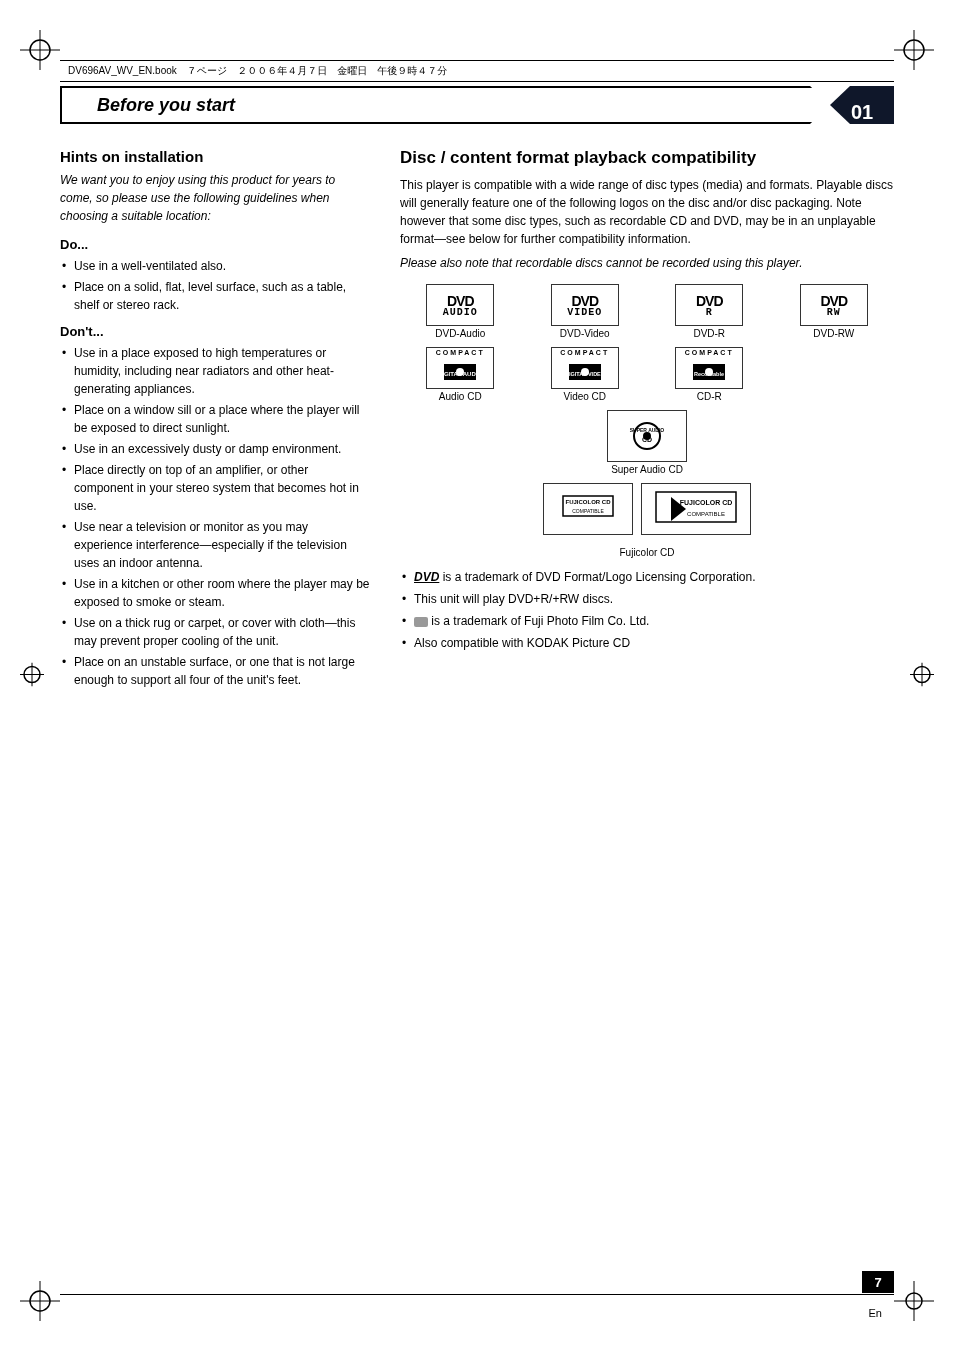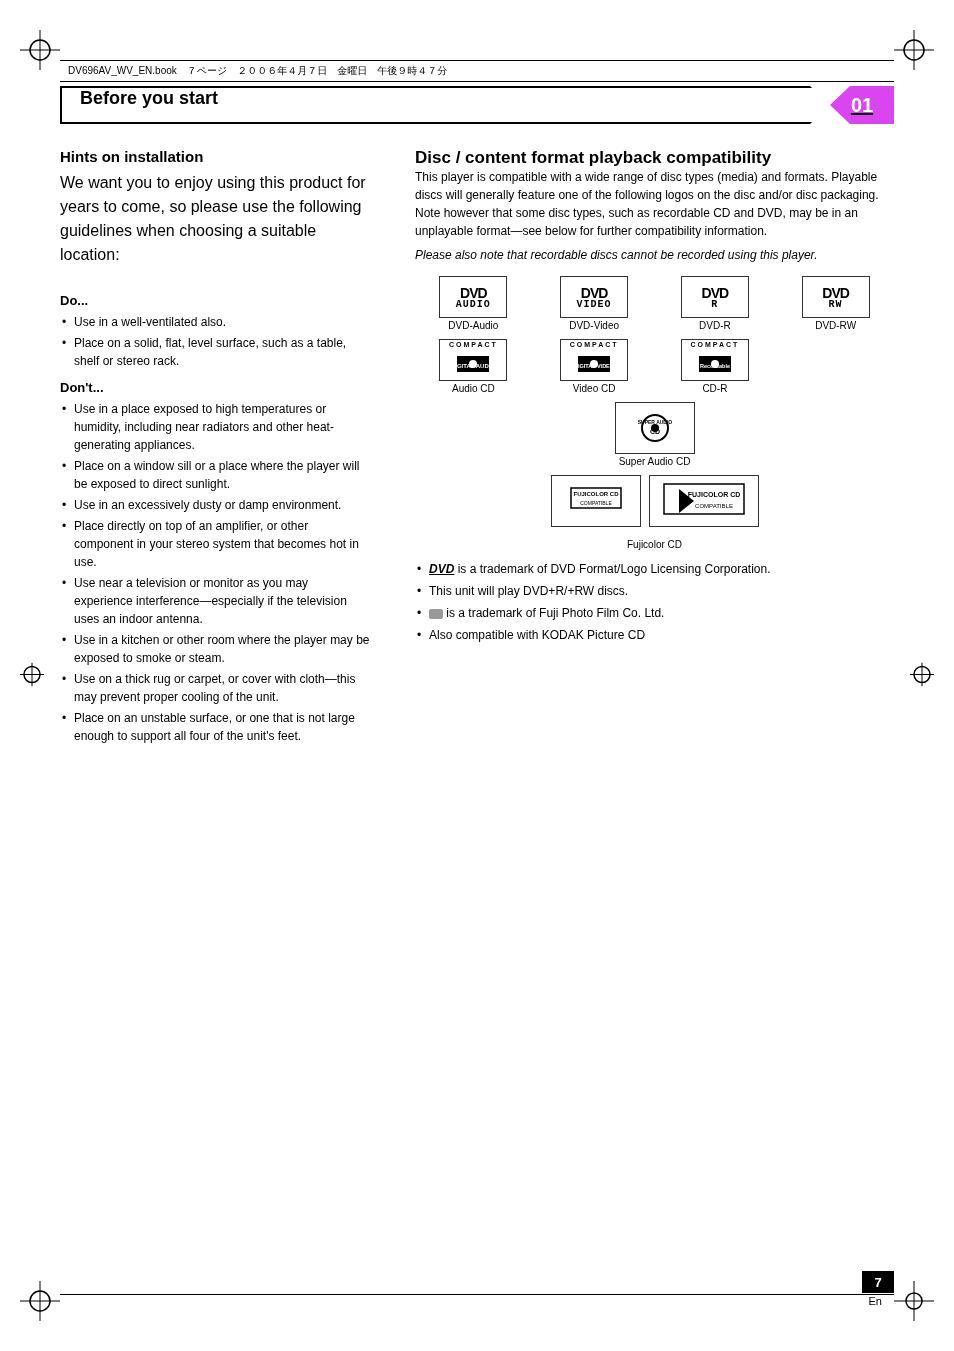--- a/index.html
+++ b/index.html
@@ -55,78 +55,79 @@
       display: flex;
       align-items: stretch;
     }
 
     .chapter-title-box {
       flex: 1;
       background: #fff;
       border: 2px solid #000;
       border-right: none;
       display: flex;
-      align-items: flex-start;
-      padding-left: 18px;
+      align-items: center;
+      padding-left: 35px;
       clip-path: polygon(0 0, calc(100% - 20px) 0, 100% 50%, calc(100% - 20px) 100%, 0 100%);
+      font-style: italic;
     }
 
     .chapter-title-box span {
       font-size: 18px;
       font-weight: bold;
     }
 
     .chapter-number-box {
       width: 64px;
-      background: #d946ef;
-      display: flex;
-      align-items: center;
+      background: #0f172a;
+      display: flex;
+      align-items: flex-end;
       justify-content: center;
       clip-path: polygon(20px 0, 100% 0, 100% 100%, 20px 100%, 0 50%);
-      text-decoration: underline;
     }
 
     .chapter-number-box span {
       font-size: 20px;
       font-weight: bold;
       color: #fff;
     }
 
     
     .main-content {
       position: absolute;
       top: 148px;
       left: 60px;
       right: 60px;
       bottom: 60px;
       display: flex;
-      gap: 45px;
+      gap: 30px;
     }
 
     
     .left-column {
       width: 310px;
       flex-shrink: 0;
     }
 
     
     .right-column {
       flex: 1;
     }
 
     .section-title {
       font-size: 15px;
       font-weight: bold;
       margin-bottom: 6px;
     }
 
     .section-intro {
-      font-size: 16px;
+      font-size: 12px;
       line-height: 1.5;
-      margin-bottom: 26px;
+      margin-bottom: 12px;
+      font-style: italic;
     }
 
     .subsection-title {
       font-size: 13px;
       font-weight: bold;
       margin-bottom: 5px;
       margin-top: 10px;
     }
 
     .bullet-list {
@@ -146,21 +147,21 @@
     .bullet-list li::before {
       content: "•";
       position: absolute;
       left: 2px;
     }
 
     
     .right-section-title {
       font-size: 17px;
       font-weight: bold;
-      margin-bottom: 0;
+      margin-bottom: 8px;
       line-height: 1.2;
     }
 
     .right-intro {
       font-size: 12px;
       line-height: 1.5;
       margin-bottom: 6px;
     }
 
     .right-note {
@@ -306,21 +307,21 @@
       color: #fff;
       display: flex;
       align-items: center;
       justify-content: center;
       font-size: 13px;
       font-weight: bold;
     }
 
     .page-en-label {
       position: absolute;
-      bottom: 44px;
+      bottom: 32px;
       right: 72px;
       font-size: 11px;
       color: #000;
     }
 
     
     .bottom-line {
       position: absolute;
       bottom: 56px;
       left: 60px;

